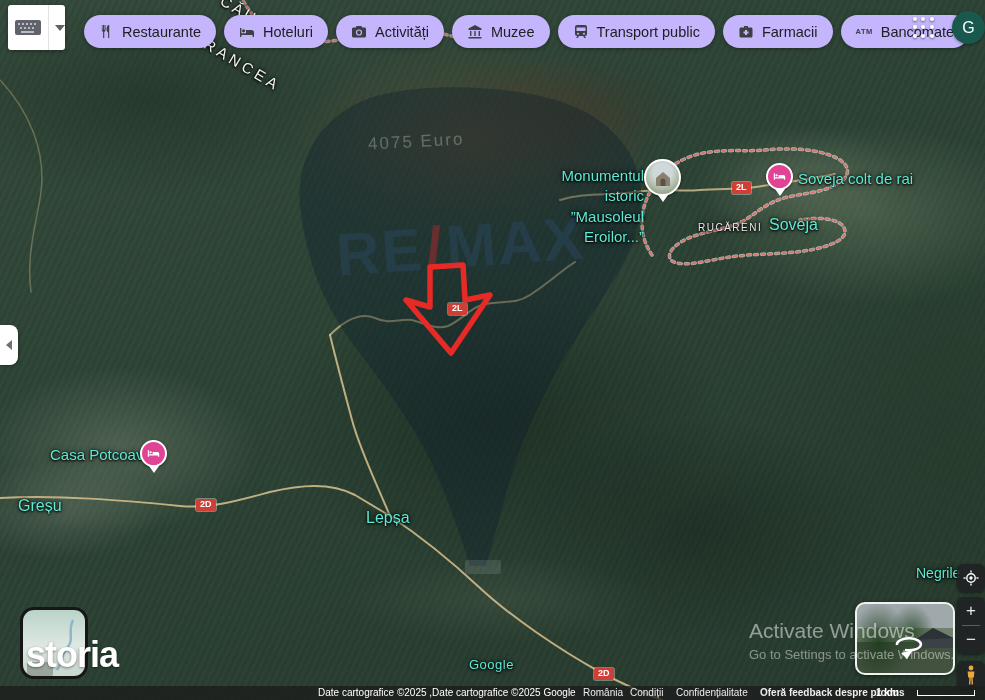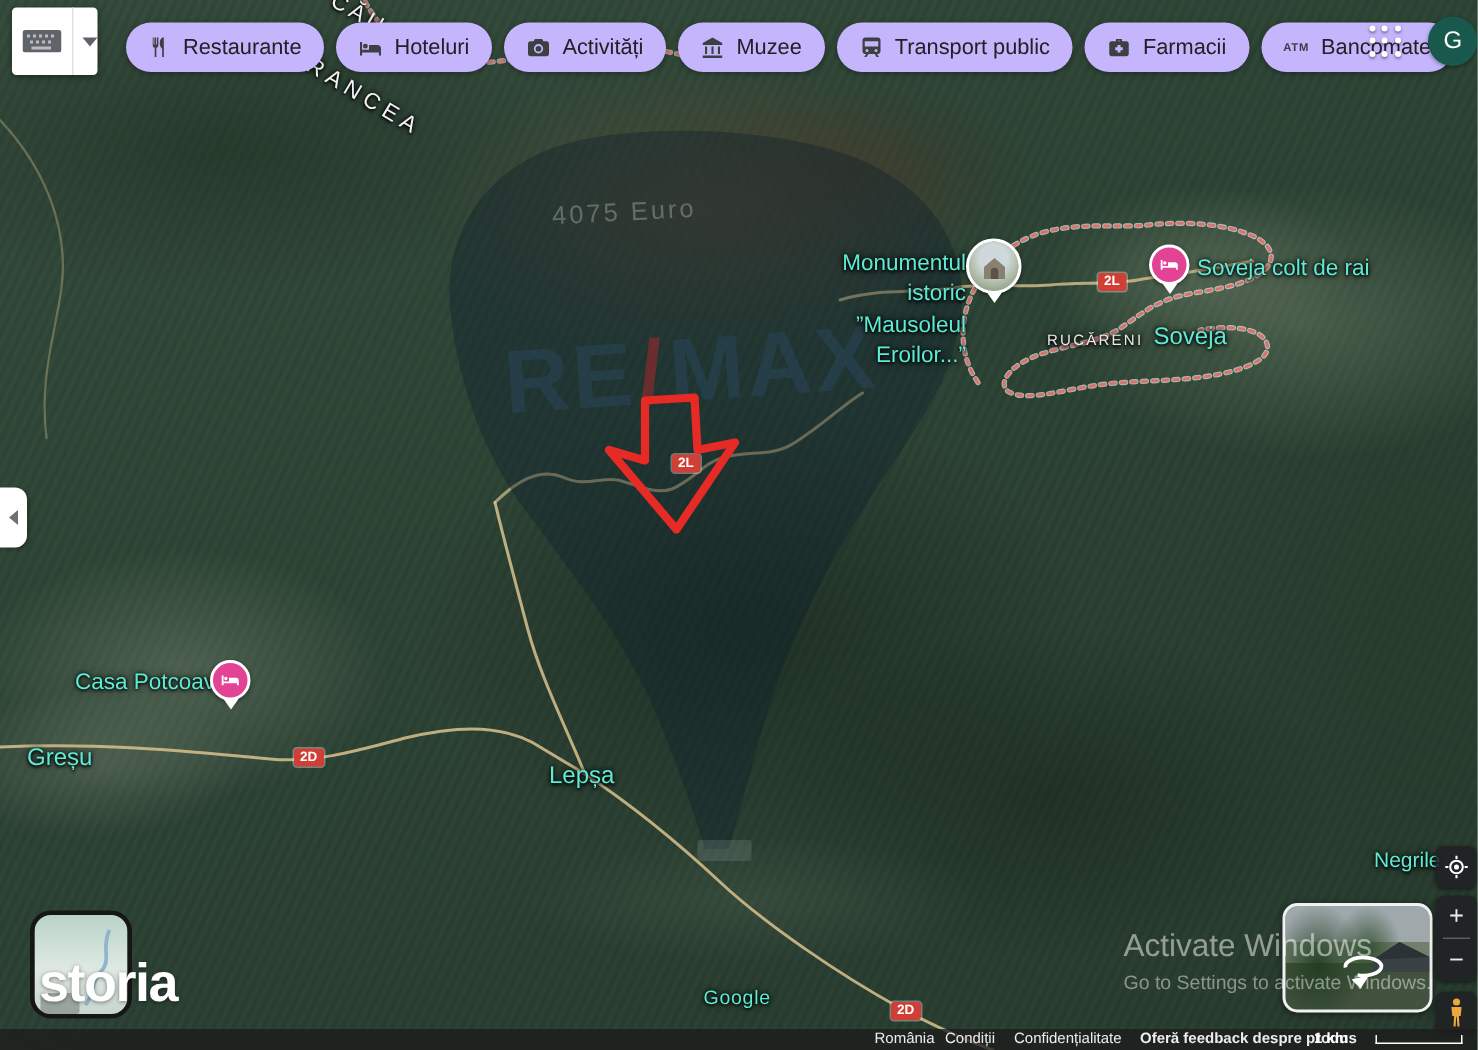--- a/index.html
+++ b/index.html
@@ -343,20 +343,21 @@
         </g>
     </svg>
   </div>
 
   <div id="win-wm">
     <div class="l1">Activate Windows</div>
     <div class="l2">Go to Settings to activate Windows.</div>
   </div>
 
   <div id="attrib">
+    <span id="at-copy">Date cartografice ©2025 ,Date cartografice ©2025 Google</span>
     <span id="at-ro" class="link">România</span>
     <span id="at-cond" class="link">Condiții</span>
     <span id="at-conf" class="link">Confidențialitate</span>
     <span id="at-feed" class="link">Oferă feedback despre produs</span>
     <span id="at-scale-label">1 km</span>
     <div id="scalebar"></div>
   </div>
 
 </div>
 

